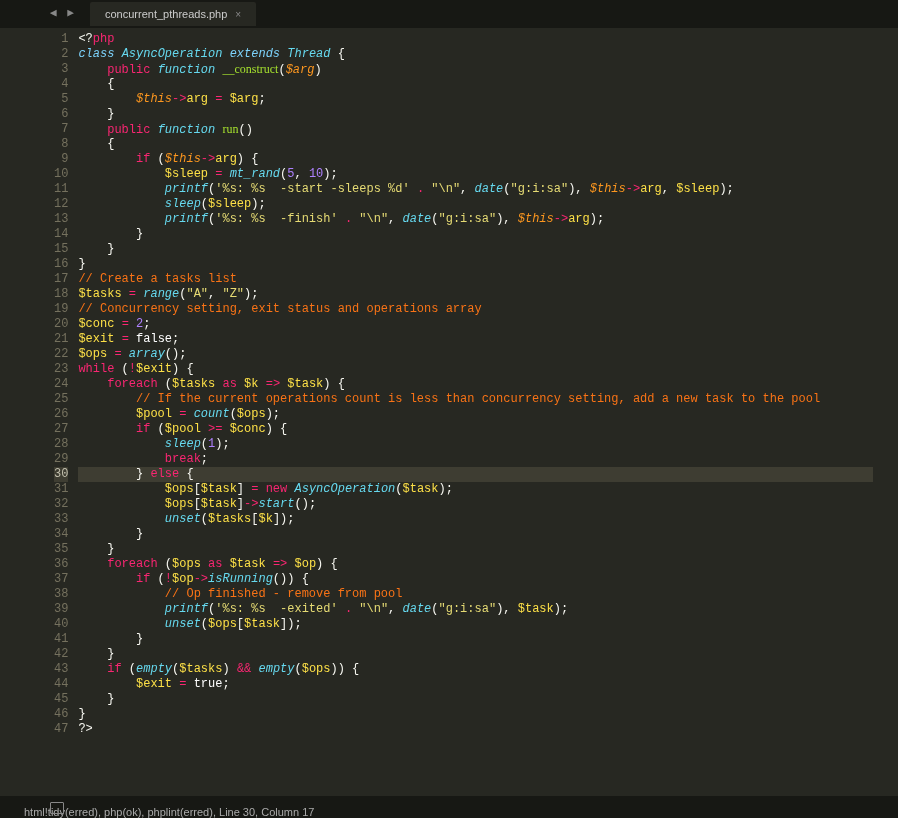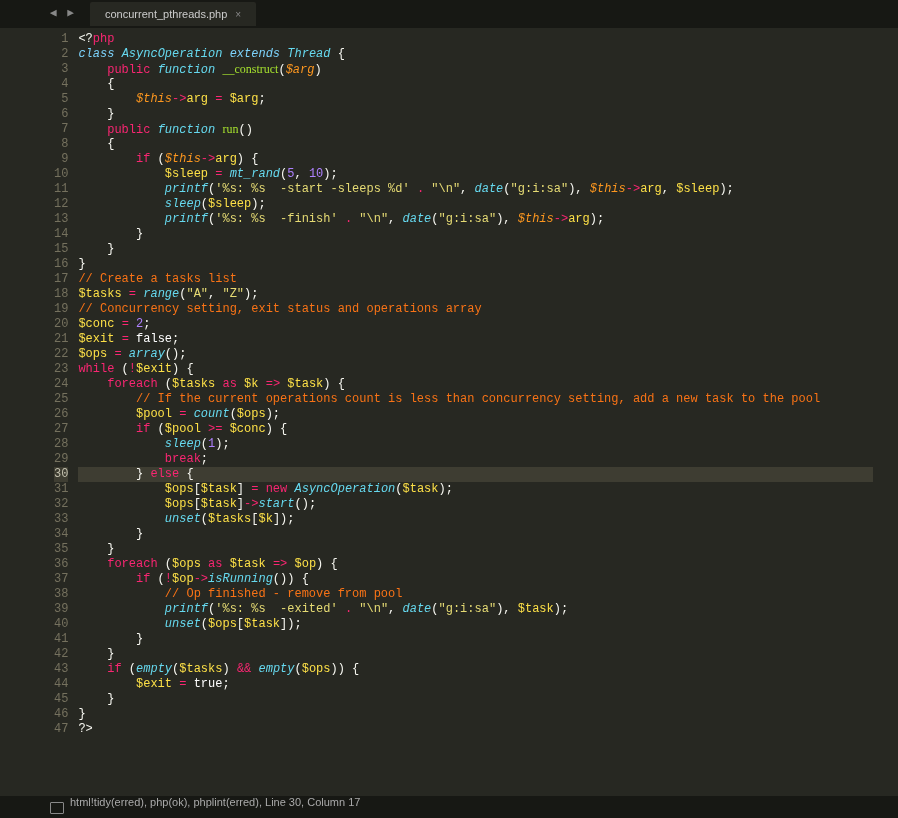--- a/index.html
+++ b/index.html
@@ -86,22 +86,21 @@
 .statusbar {
   position: absolute;
   bottom: 0;
   left: 0;
   right: 0;
   height: 22px;
   background: #171814;
   color: #aaa;
   font-size: 11px;
   display: flex;
-  align-items: flex-start;
-  padding-left: 46px;
+  align-items: flex-end;
   font-family: Arial, sans-serif;
 }
 .status-icon {
   position: absolute;
   left: 50px;
   bottom: 4px;
   width: 14px;
   height: 12px;
   border: 1px solid #888;
   border-radius: 1px;

